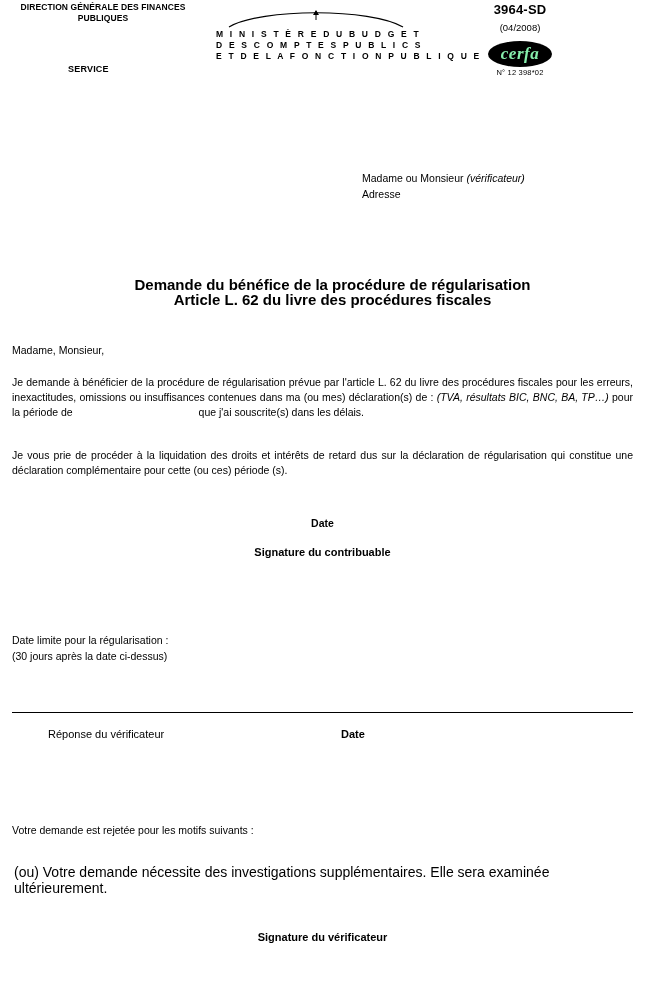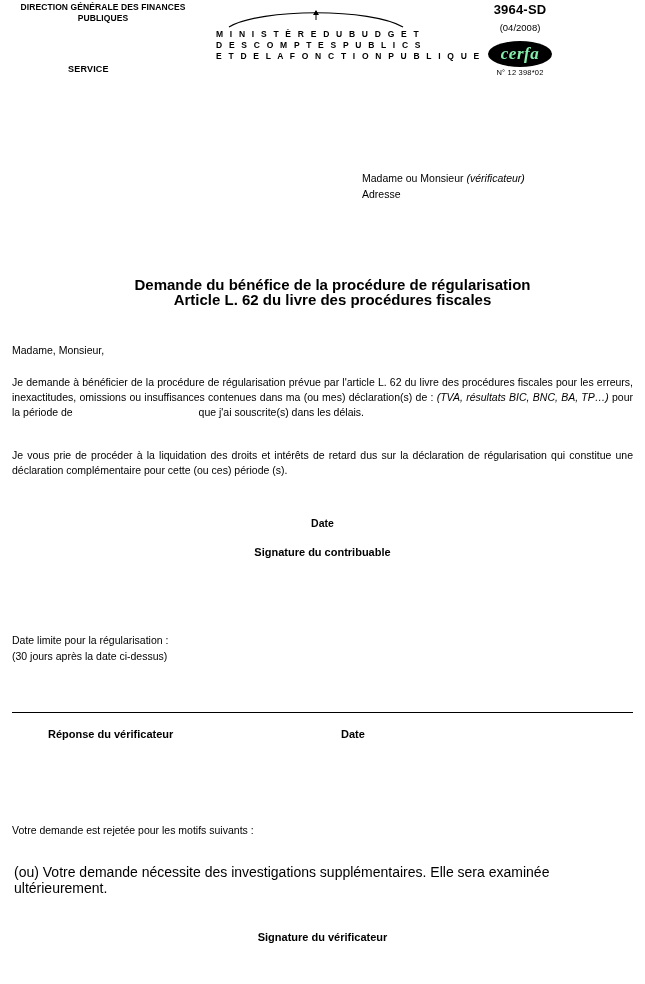--- a/index.html
+++ b/index.html
@@ -193,21 +193,21 @@
     width: 621px;
     height: 1px;
     background: #000000;
   }
 
   .resp-label {
     position: absolute;
     left: 12px;
     top: 728px;
     font-size: 11px;
-    font-weight: bold;
+    font-weight: normal;
     padding-left: 36px;
   }
   .resp-date {
     position: absolute;
     left: 341px;
     top: 728px;
     font-size: 11px;
     font-weight: bold;
   }
 

